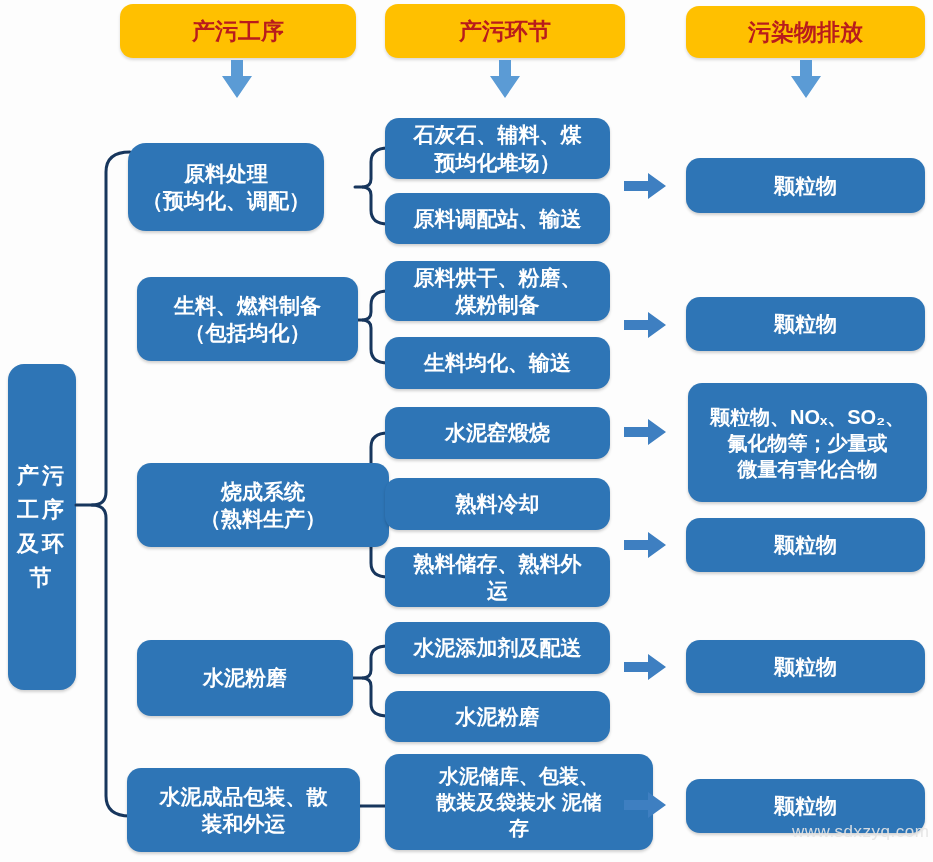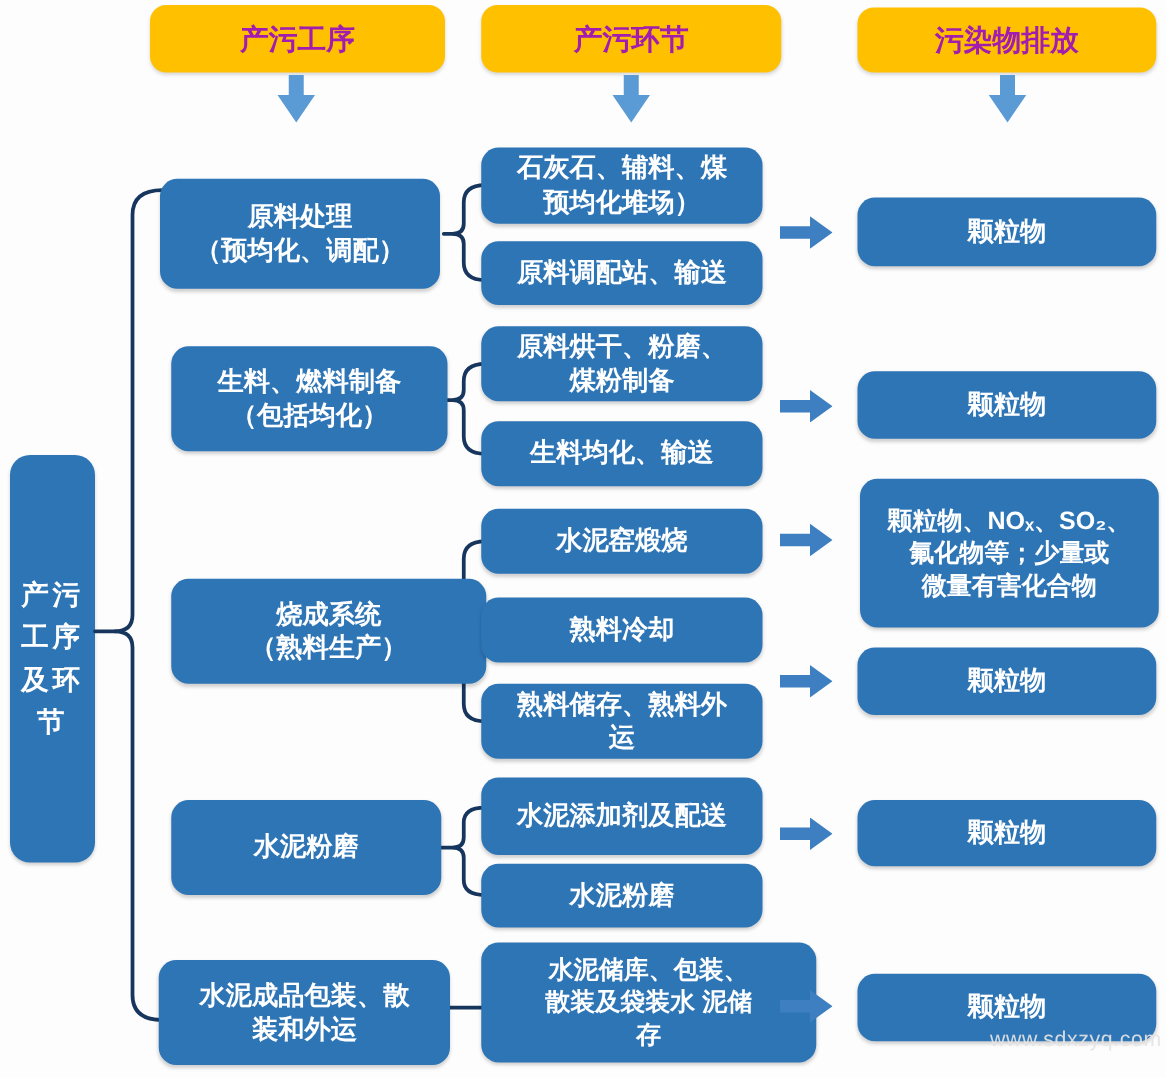--- a/index.html
+++ b/index.html
@@ -1,19 +1,19 @@
 <!DOCTYPE html>
 <html><head>
 <meta charset="utf-8">
 <style>
   html,body{margin:0;padding:0;}
   body{font-family:"Liberation Sans","DejaVu Sans",sans-serif;background:#ffffff;}
   #canvas{position:relative;width:933px;height:862px;background:#fdfdfd;overflow:hidden;}
 
-  .hdr{position:absolute;background:#FFC000;color:#a21caf;font-weight:bold;font-size:23px;
+  .hdr{position:absolute;background:#FFC000;color:#b91c1c;font-weight:bold;font-size:23px;
        border-radius:13px;display:flex;align-items:center;justify-content:center;
        box-shadow:0 2px 3px rgba(0,0,0,.15);}
 
   .box{position:absolute;background:#2E75B6;color:#ffffff;font-weight:bold;font-size:21px;
        line-height:1.3;border-radius:14px;display:flex;align-items:center;justify-content:center;
        text-align:center;white-space:pre-line;box-shadow:0 2px 3px rgba(0,0,0,.18);padding:2px 6px;box-sizing:border-box;}
   .box.small-text{font-size:20px;}
 
   .side{font-size:22px;line-height:1.55;letter-spacing:3px;border-radius:16px;}
 
@@ -69,41 +69,41 @@
       <path d="M388,433 Q371,433 371,447 L371,497 Q371,505 362,505 Q371,505 371,513 L371,563 Q371,577 388,577"></path>
       <path d="M355,505 L362,505"></path>
 
       <path d="M388,646 Q371,646 371,658 L371,670 Q371,678 362,678 Q371,678 371,686 L371,704 Q371,716 388,716"></path>
       <path d="M350,678 L362,678"></path>
 
       <path d="M358,806 L386,806"></path>
     </g>
   </svg>
 
-  <div class="box" style="left:128px;top:143px;width:224px;height:88px;">原料处理
+  <div class="box" style="left:128px;top:143px;width:196px;height:88px;border-radius:18px;">原料处理
 （预均化、调配）</div>
   <div class="box" style="left:137px;top:277px;width:221px;height:84px;">生料、燃料制备
 （包括均化）</div>
   <div class="box" style="left:137px;top:463px;width:252px;height:84px;">烧成系统
 （熟料生产）</div>
   <div class="box" style="left:137px;top:640px;width:216px;height:76px;">水泥粉磨</div>
   <div class="box" style="left:127px;top:768px;width:233px;height:84px;">水泥成品包装、散
 装和外运</div>
 
   <div class="box" style="left:385px;top:118px;width:225px;height:61px;">石灰石、辅料、煤
 预均化堆场）</div>
   <div class="box" style="left:385px;top:193px;width:225px;height:51px;">原料调配站、输送</div>
   <div class="box" style="left:385px;top:261px;width:225px;height:60px;">原料烘干、粉磨、
 煤粉制备</div>
   <div class="box" style="left:385px;top:337px;width:225px;height:52px;">生料均化、输送</div>
   <div class="box" style="left:385px;top:478px;width:225px;height:52px;">熟料冷却</div>
   <div class="box" style="left:385px;top:407px;width:225px;height:52px;">水泥窑煅烧</div>
   <div class="box" style="left:385px;top:547px;width:225px;height:60px;">熟料储存、熟料外
 运</div>
-  <div class="box" style="left:385px;top:622px;width:225px;height:62px;">水泥添加剂及配送</div>
+  <div class="box" style="left:385px;top:622px;width:225px;height:52px;">水泥添加剂及配送</div>
   <div class="box" style="left:385px;top:691px;width:225px;height:51px;">水泥粉磨</div>
   <div class="box small-text" style="left:385px;top:754px;width:268px;height:96px;">水泥储库、包装、
 散装及袋装水 泥储
 存</div>
 
   <div class="arrow" style="left:624px;top:173px;">
     <svg width="42" height="26" viewBox="0 0 42 26">
         <path d="M0,8 h24 v-8 L42,13 L24,26 v-8 H0 z" fill="#3E7FC1"></path>
       </svg>
   </div>

